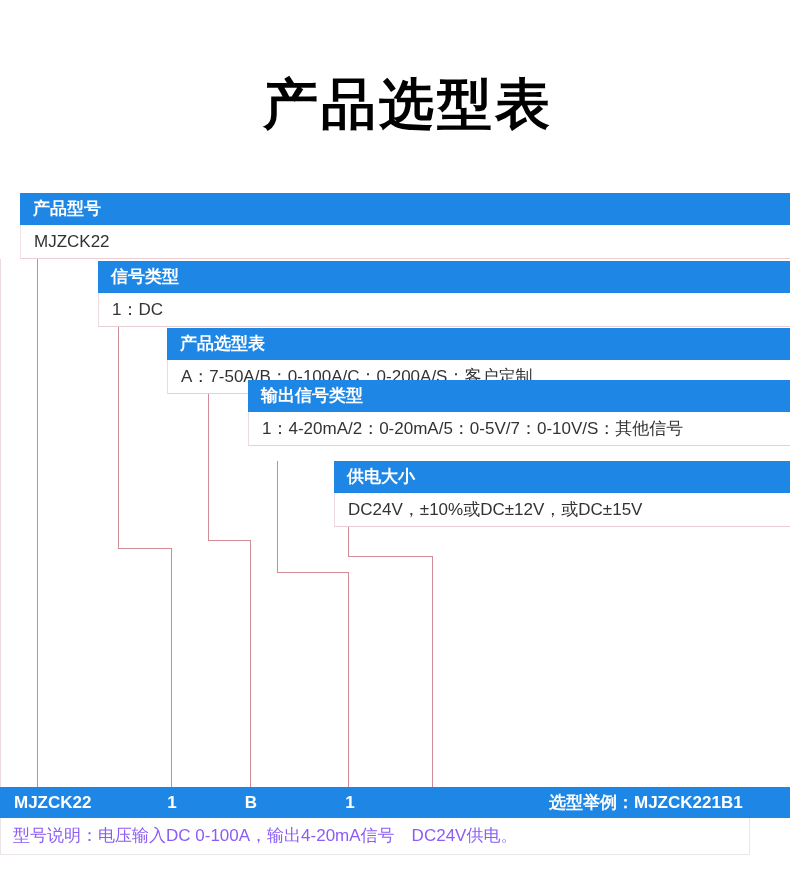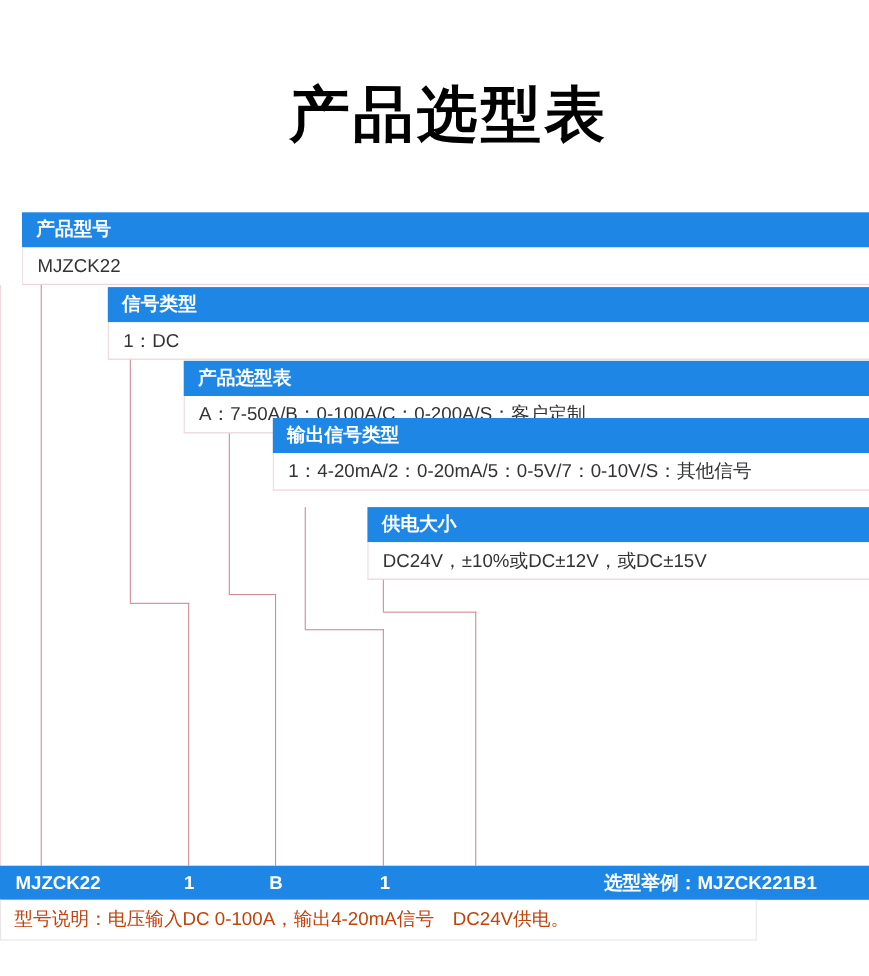--- a/index.html
+++ b/index.html
@@ -39,27 +39,27 @@
   .vline.faint{background:#eed9dc;}
   .summary-bar{
     position:absolute;left:0;top:787px;width:790px;height:31px;
     background:#1E87E6;
   }
   .summary-item{
     position:absolute;top:0;height:31px;line-height:31px;
     color:#ffffff;font-size:17px;font-weight:700;white-space:nowrap;
   }
   .note-row{
-    position:absolute;left:0;top:818px;width:688px;height:37px;
+    position:absolute;left:0;top:818px;width:750px;height:37px;
     box-sizing:border-box;
     border-left:1px solid #ece5e6;
     border-right:1px solid #ece5e6;
     border-bottom:1px solid #ece5e6;
     background:#ffffff;
-    color:#c2410c;font-size:17px;line-height:36px;
+    color:#8b5cf6;font-size:17px;line-height:36px;
     padding-left:12px;white-space:nowrap;
   }
 </style>
 </head>
 <body>
 
 <div id="stage">
 
   <div class="page-title">产品选型表</div>
 

